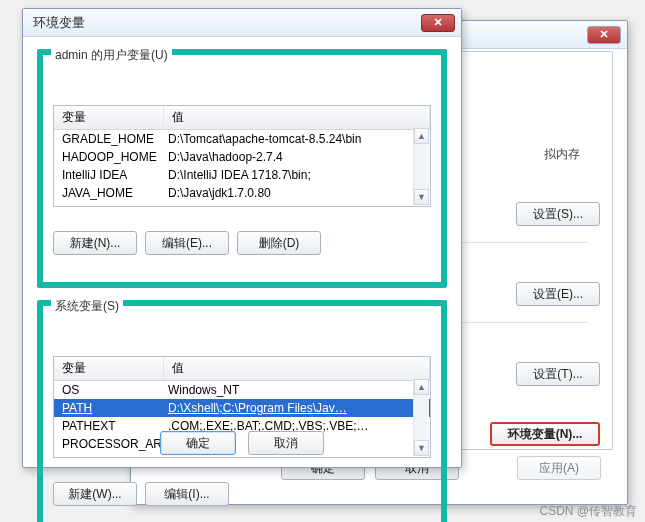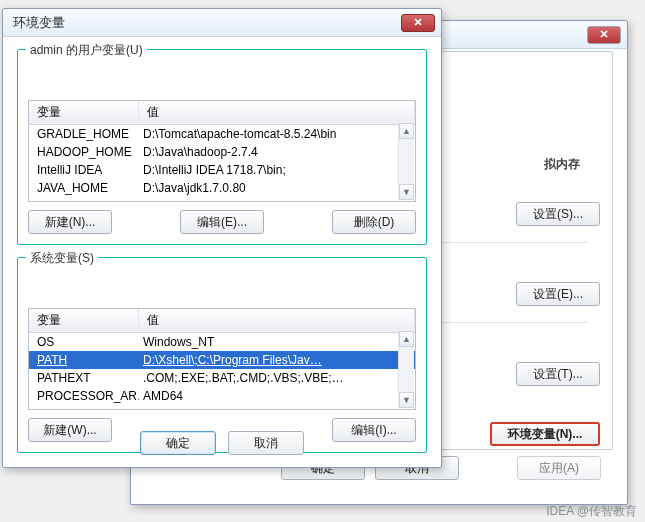--- a/index.html
+++ b/index.html
@@ -6,21 +6,21 @@
   body { margin: 0; background: #f0f0f0; width: 645px; height: 522px; position: relative; overflow: hidden; }
 
   .window {
     position: absolute;
     background: #fff;
     border: 1px solid #8b9bb3;
     box-shadow: 2px 3px 8px rgba(0,0,0,0.25);
     border-radius: 2px;
   }
   .window-back { left: 130px; top: 20px; width: 498px; height: 485px; }
-  .window-front { left: 2px; top: 8px; width: 440px; height: 460px; z-index: 10; }
+  .window-front { left: 22px; top: 8px; width: 440px; height: 460px; z-index: 10; }
 
   .titlebar {
     background: linear-gradient(#f7fbff, #e4eef8);
     border-bottom: 1px solid #c6d2e1;
     display: flex; align-items: center; justify-content: space-between;
     padding: 4px 6px 4px 10px;
     height: 28px;
   }
   .titlebar .title { font-size: 13px; color: #2b2b2b; }
 
@@ -33,23 +33,23 @@
     color: #fff; font-weight: bold;
     cursor: pointer;
   }
   .close-btn-back { border: 1px solid #9aa7b8; }
 
   .close-inner { font-size: 11px; line-height: 1; }
 
   .body { padding: 12px 14px; }
 
   .groupbox {
-    border: 1px solid #14b8a6;
+    border: 6px solid #14b8a6;
     border-radius: 2px;
-    padding: 10px 10px 10px 10px;
+    padding: 10px 10px 27px 10px;
     margin-bottom: 12px;
     position: relative;
   }
   .groupbox .legend {
     position: absolute;
     top: -8px; left: 8px;
     background: #fff;
     padding: 0 4px;
     font-size: 12px;
     color: #333;
@@ -84,21 +84,21 @@
   .lv-row .cell-val { flex: 1; padding-left: 4px; }
 
   .scrollbar {
     position: absolute; right: 1px; top: 22px; bottom: 1px; width: 16px;
     background: #f1f3f6;
     border-left: 1px solid #e1e5eb;
     display: flex; flex-direction: column; justify-content: space-between;
   }
   .scroll-btn { height: 16px; display:flex; align-items:center; justify-content:center; color:#6a7281; font-size:9px; cursor:pointer; background:linear-gradient(#fdfdfe,#e9ecf1); border:1px solid #cfd5de; }
 
-  .btn-row { margin-top: 8px; display: flex; justify-content: space-between; gap: 8px; }
+  .btn-row { margin-top: 24px; display: flex; justify-content: flex-start; gap: 8px; }
   .btn {
     min-width: 84px; height: 24px;
     background: linear-gradient(#fdfdfe, #e9ecef);
     border: 1px solid #a7b0bd;
     border-radius: 3px;
     display: flex; align-items: center; justify-content: center;
     cursor: pointer;
     font-size: 12px;
     padding: 0 10px;
     color: #222;
@@ -132,21 +132,21 @@
 
 <div class="window window-back">
   <div class="titlebar">
     <span class="title"></span>
     <div class="close-btn close-btn-back">
       <span class="close-inner">✕</span>
     </div>
   </div>
   <div class="back-body">
     <div class="back-group" style="height:calc(100% - 40px);">
-      <div class="back-label-text" style="position:absolute; right:20px; top:96px;font-weight:bold;">拟内存</div>
+      <div class="back-label-text" style="position:absolute; right:20px; top:86px;">拟内存</div>
 
       <div class="back-row" style="position:absolute; right:0; top:130px; left:0;">
         <div class="btn">设置(S)...</div>
       </div>
       <div class="back-sep" style="position:absolute; left:12px; right:12px; top:190px;"></div>
       <div class="back-row" style="position:absolute; right:0; top:210px; left:0;">
         <div class="btn">设置(E)...</div>
       </div>
       <div class="back-sep" style="position:absolute; left:12px; right:12px; top:270px;"></div>
       <div class="back-row" style="position:absolute; right:0; top:290px; left:0;">
@@ -247,13 +247,13 @@
     </div>
 
     <div class="bottom-btns">
       <div class="btn primary" style="min-width:76px;">确定</div>
       <div class="btn" style="min-width:76px;">取消</div>
     </div>
 
   </div>
 </div>
 
-<div class="watermark">IDEA @传智教育</div>
+<div class="watermark">CSDN @传智教育</div>
 
 </body></html>

